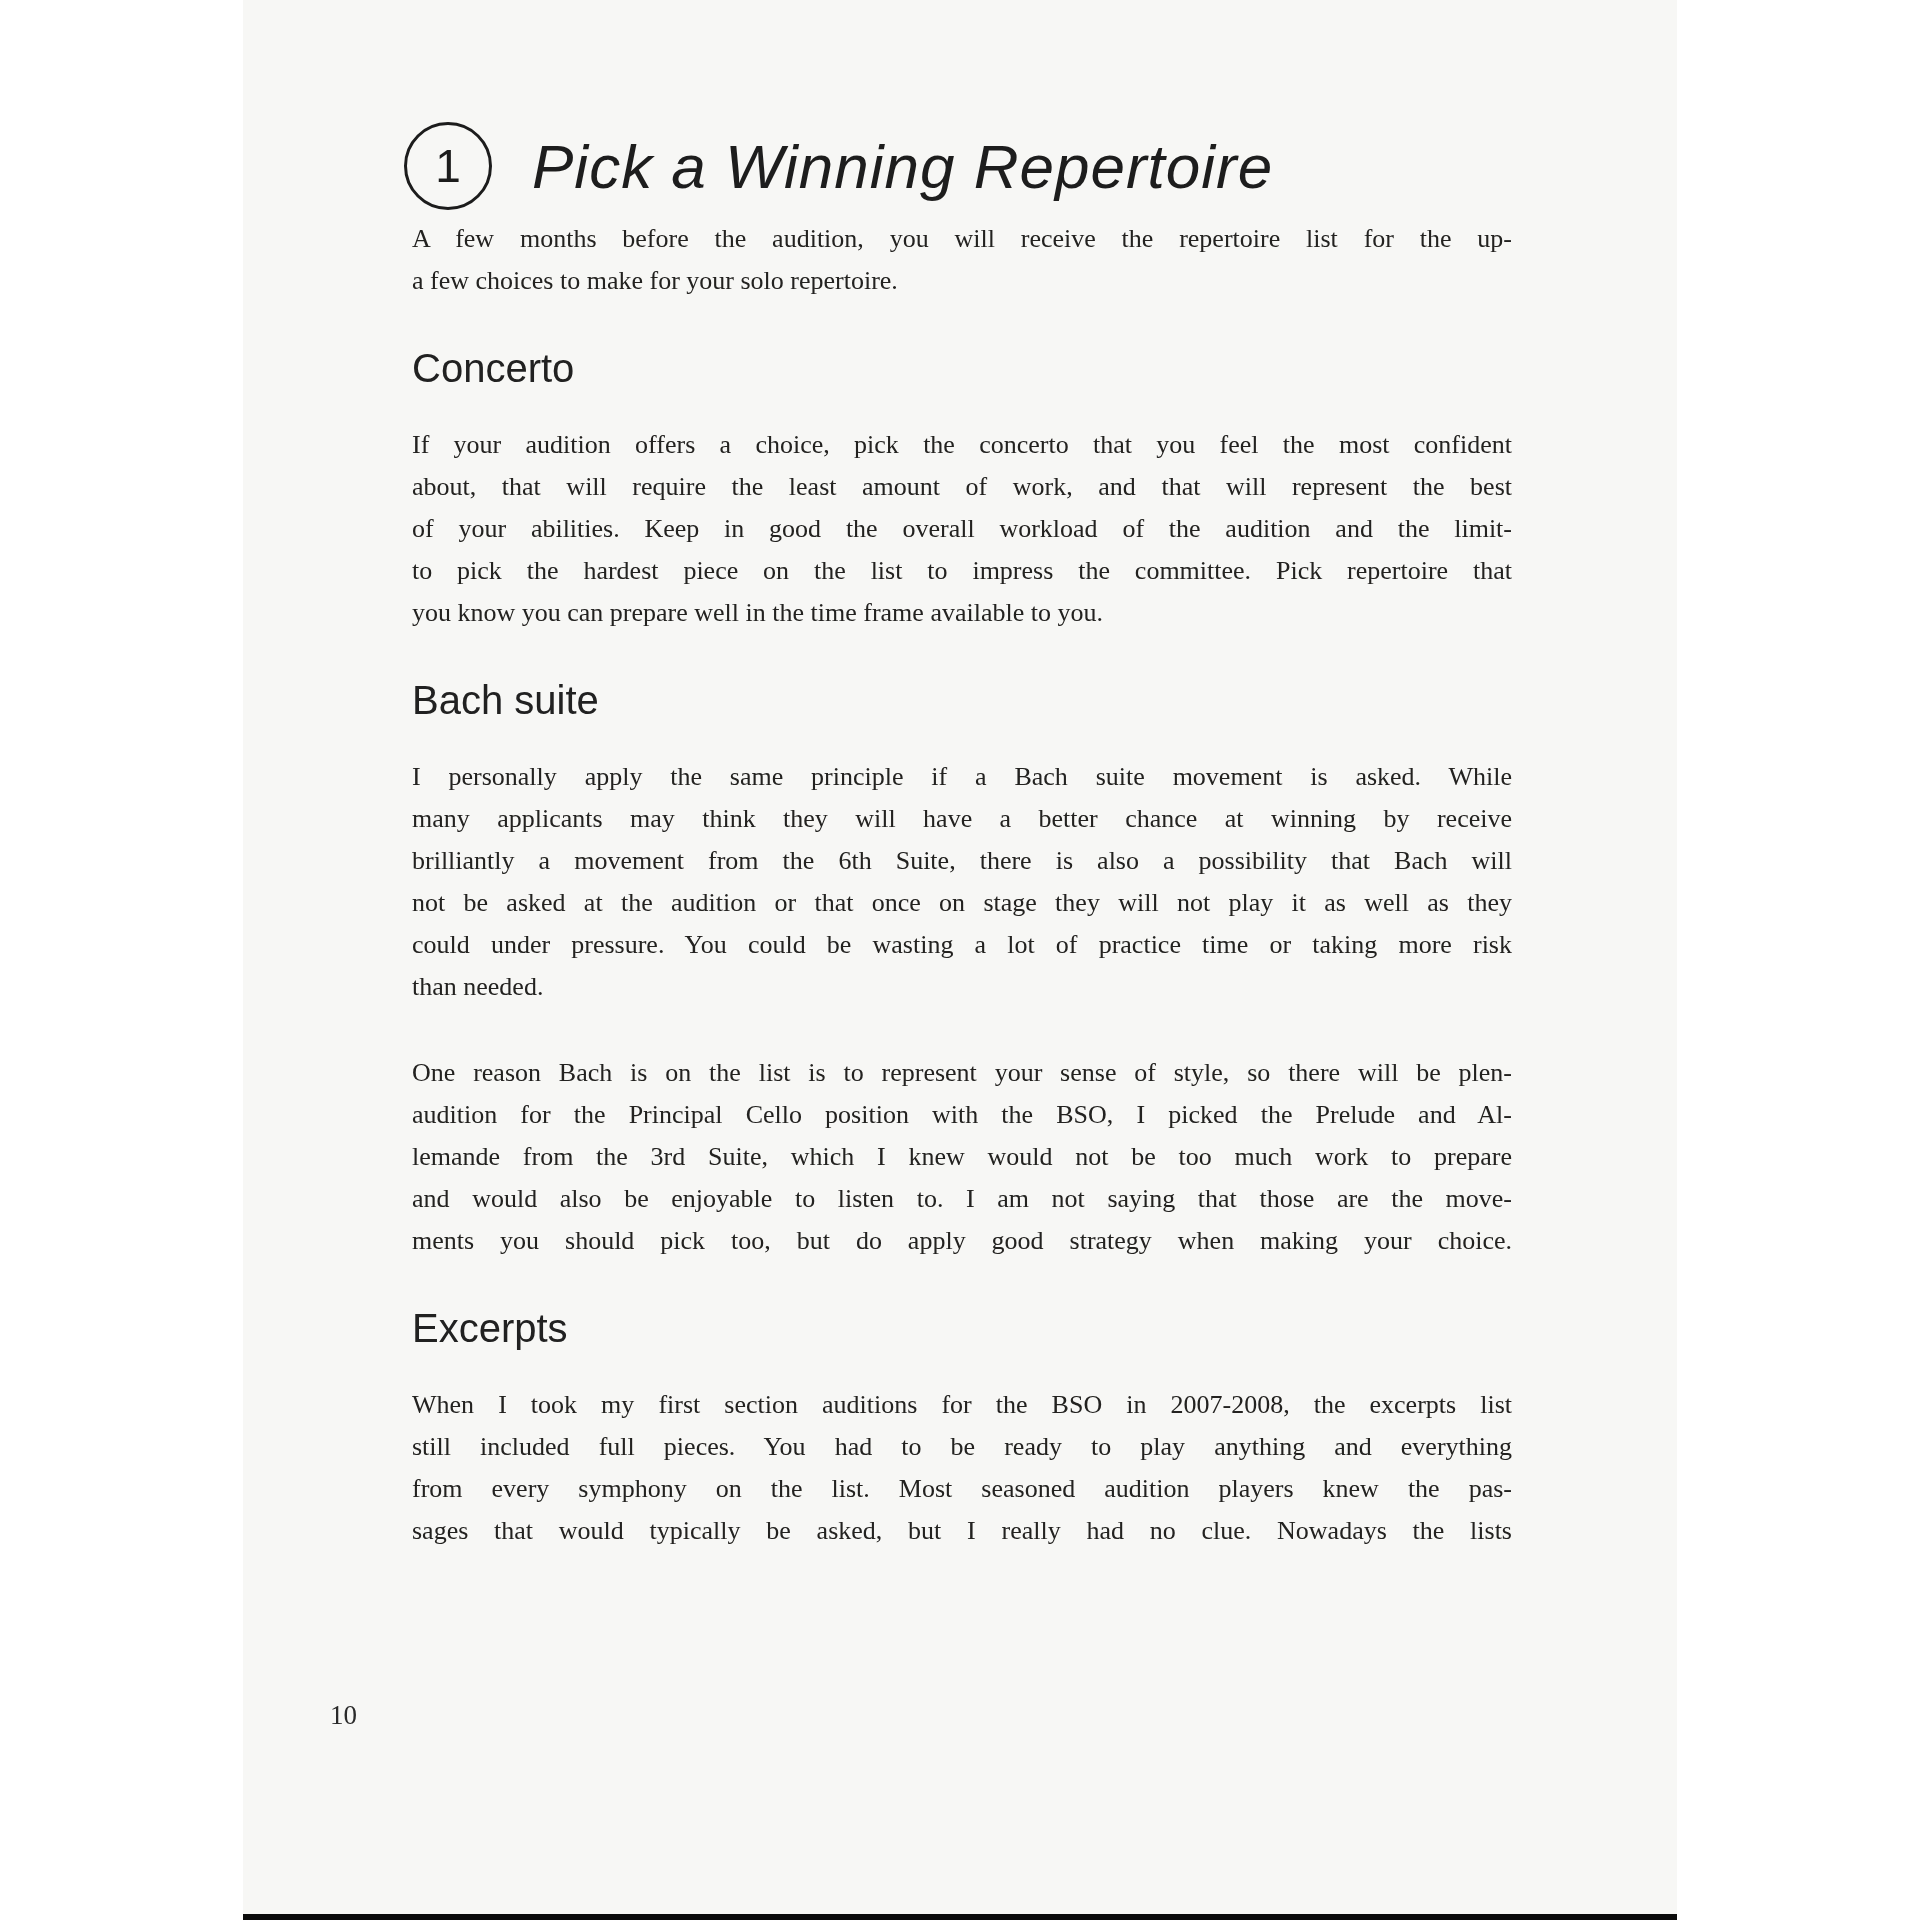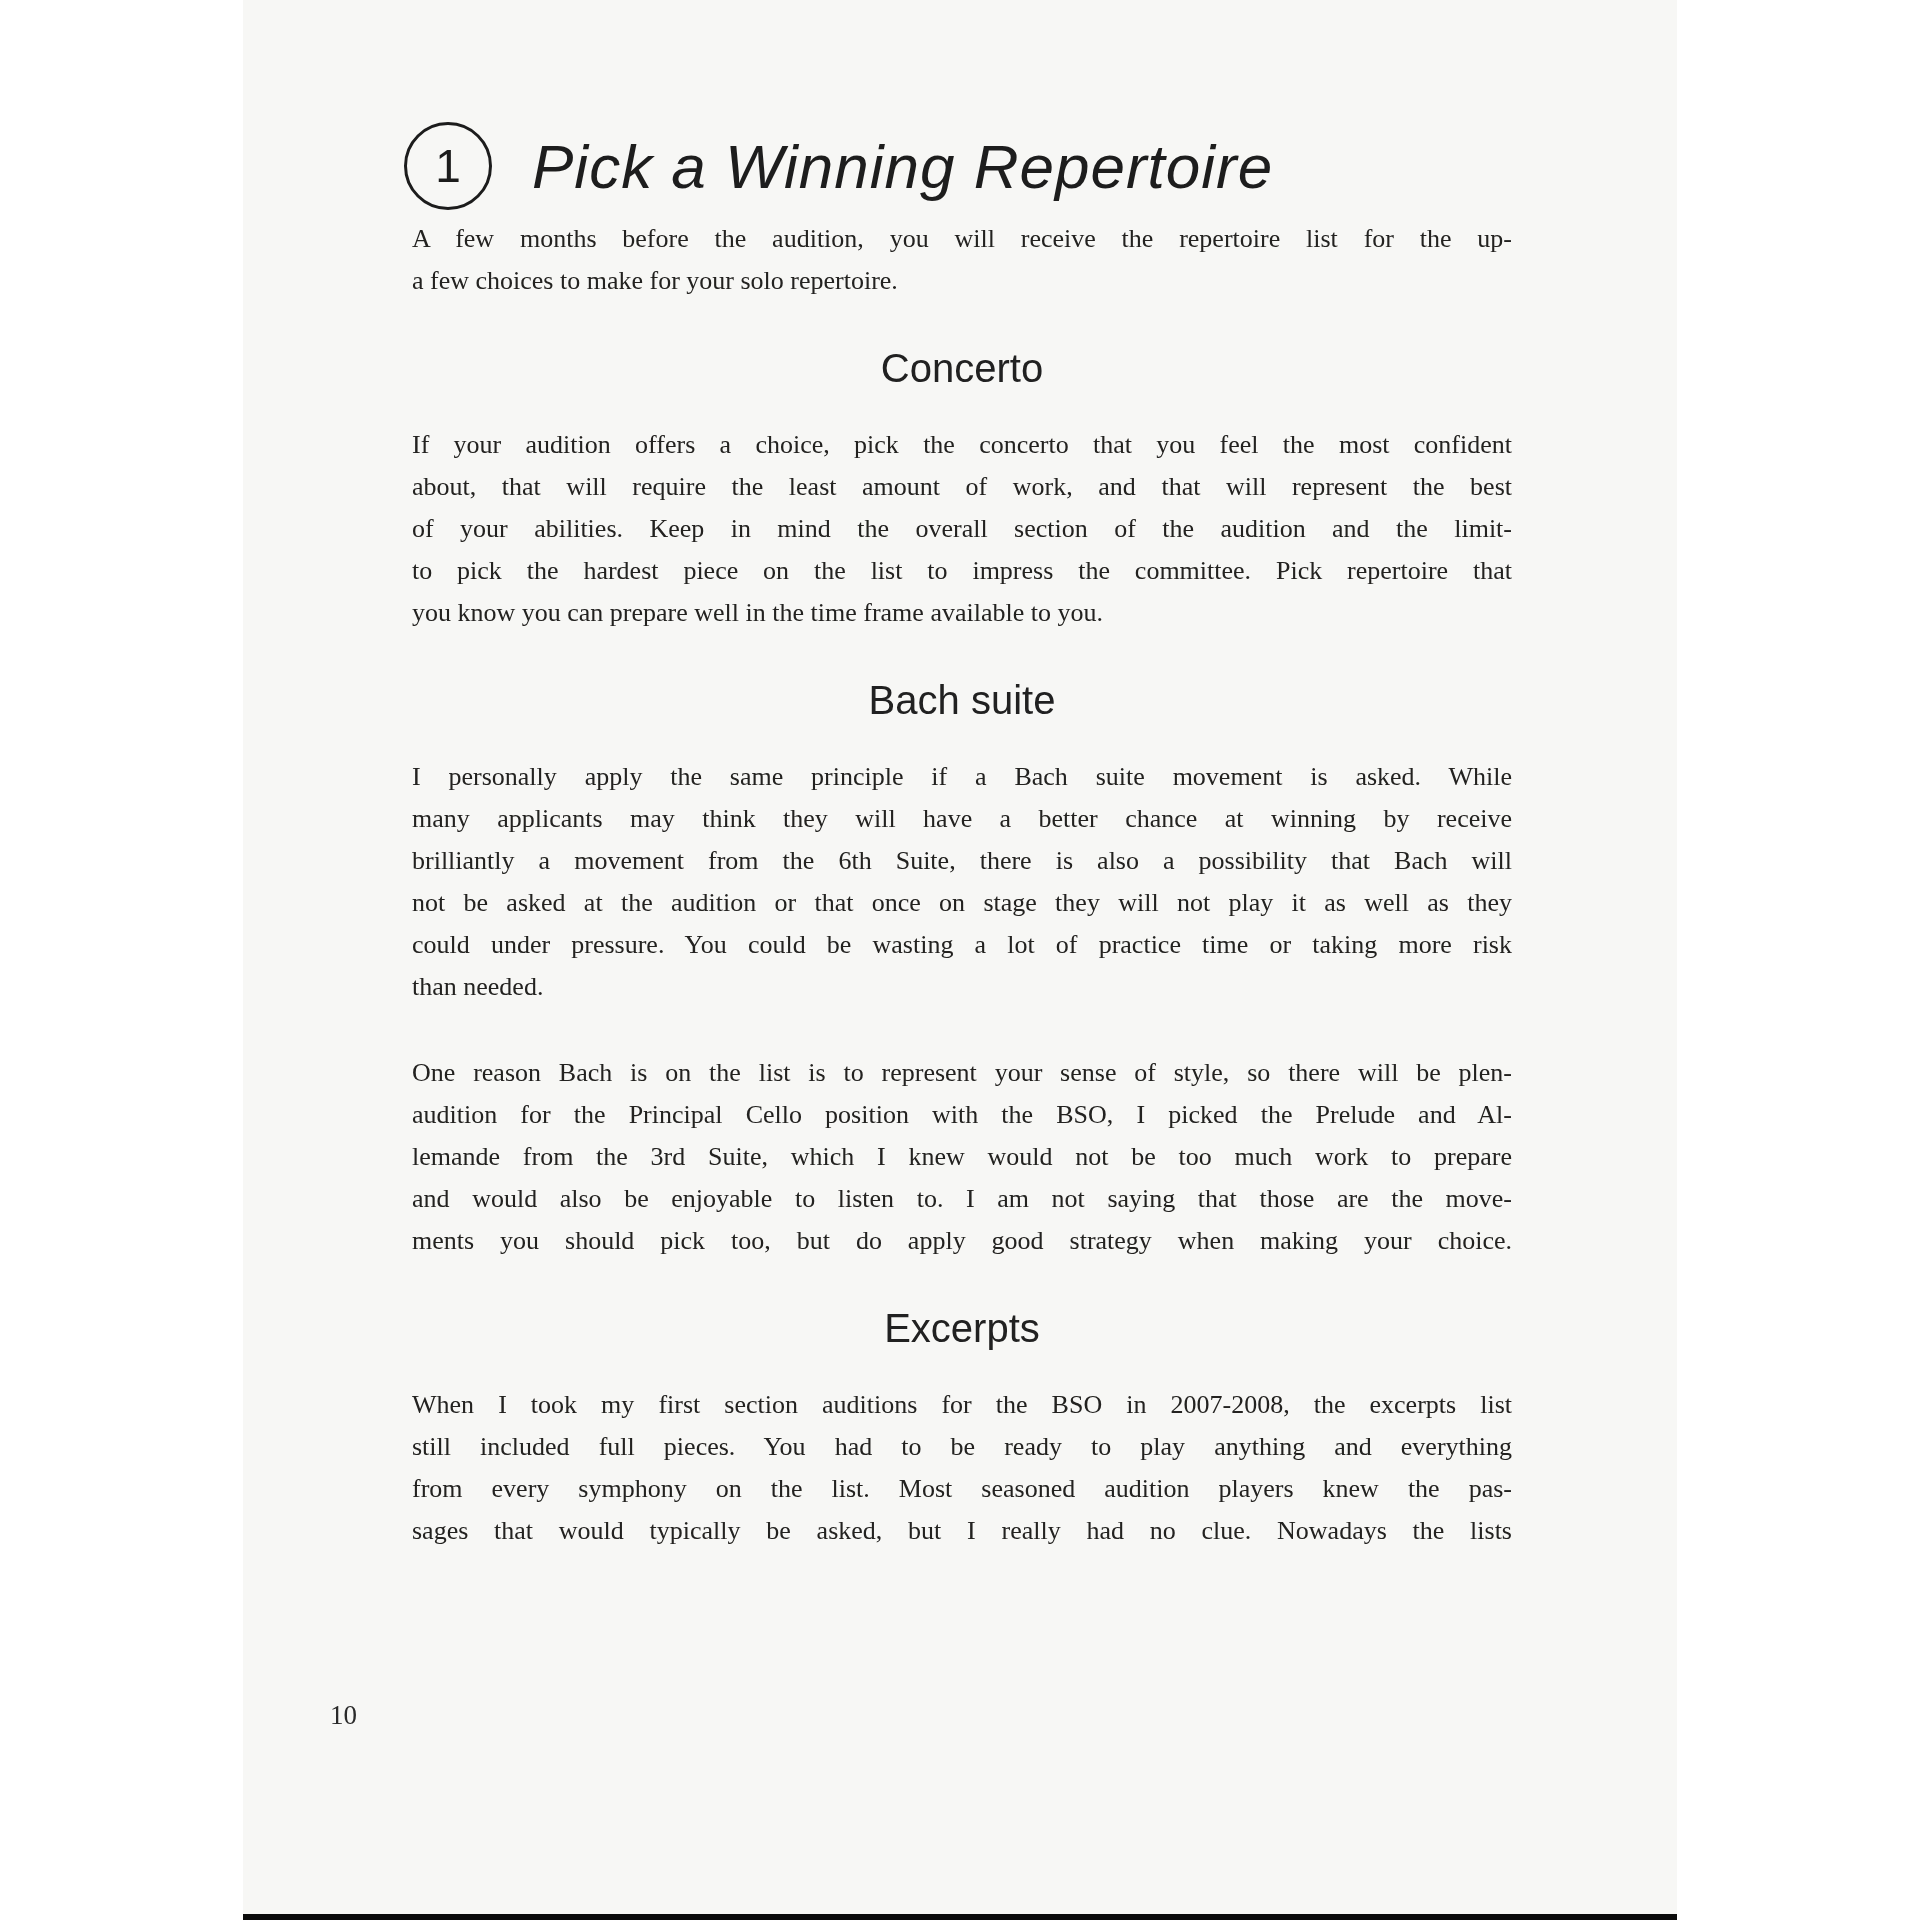--- a/index.html
+++ b/index.html
@@ -79,21 +79,20 @@
   .line.short {
     text-align-last: left;
   }
   .section-heading {
     font-family: "Liberation Sans", sans-serif;
     font-weight: 400;
     font-size: 40px;
     line-height: 48px;
     color: #212121;
     margin: 42px 0 0 0;
-    text-align: center;
   }
   .page-number {
     position: absolute;
     left: 87px;
     top: 1700px;
     font-family: "Liberation Serif", "DejaVu Serif", serif;
     font-size: 27px;
     color: #2a2a2a;
   }
 </style>
@@ -113,21 +112,21 @@
     <div class="para intro-para">
       <div class="line">A few months before the audition, you will receive the repertoire list for the up-</div>
       <div class="line short">a few choices to make for your solo repertoire.</div>
     </div>
 
     <h2 class="section-heading">Concerto</h2>
 
     <div class="para body-para">
       <div class="line">If your audition offers a choice, pick the concerto that you feel the most confident</div>
       <div class="line">about, that will require the least amount of work, and that will represent the best</div>
-      <div class="line">of your abilities. Keep in mind the overall section of the audition and the limit-</div>
+      <div class="line">of your abilities. Keep in good the overall workload of the audition and the limit-</div>
       <div class="line">to pick the hardest piece on the list to impress the committee. Pick repertoire that</div>
       <div class="line short">you know you can prepare well in the time frame available to you.</div>
     </div>
 
     <h2 class="section-heading">Bach suite</h2>
 
     <div class="para body-para">
       <div class="line">I personally apply the same principle if a Bach suite movement is asked. While</div>
       <div class="line">many applicants may think they will have a better chance at winning by receive</div>
       <div class="line">brilliantly a movement from the 6th Suite, there is also a possibility that Bach will</div>

